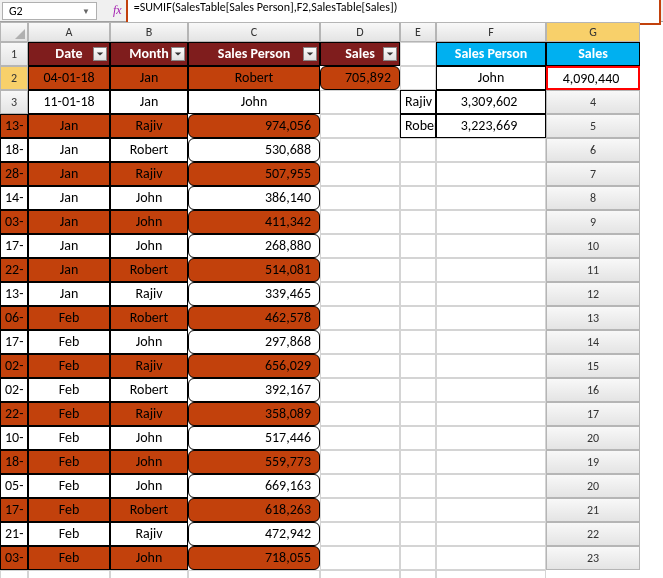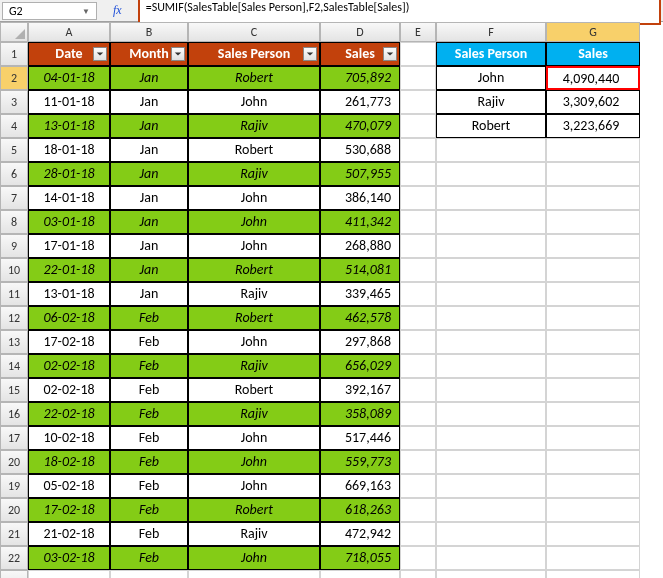--- a/index.html
+++ b/index.html
@@ -1,33 +1,33 @@
 <!DOCTYPE html>
 <html><head>
 <meta charset="utf-8">
 <style>
 * { box-sizing: border-box; margin: 0; padding: 0; }
 body { font-family: Calibri, Arial, sans-serif; font-size: 14px; background: #fff; width: 663px; }
 .name-box-row { display: flex; align-items: center; height: 22px; border-bottom: 1px solid #a0a0a0; background: #f0f0f0; }
 .name-box { width: 95px; background: #fff; border: 1px solid #b0b0b0; padding: 1px 6px; font-size: 12px; display: flex; align-items: center; justify-content: space-between; margin: 1px 2px; }
 .name-box .dd { font-size: 8px; color: #666; }
-.fx-label { font-style: italic; font-size: 12px; padding: 0 16px 0 14px; color: #1d4ed8; font-family: 'Times New Roman', serif; }
+.fx-label { font-style: italic; font-size: 12px; padding: 0 4px 0 14px; color: #a21caf; font-family: 'Times New Roman', serif; }
 .formula-bar { flex: 1; background: #fff; border: 2px solid #c2410c; padding: 1px 6px; font-size: 12px; margin: 1px 2px 1px 0; height: 28px; }
 .grid { display: grid; grid-template-columns: 28px 82px 78px 132px 80px 36px 110px 94px; border-collapse: collapse; }
 .colhdr { background: linear-gradient(#f8f8f8, #e4e4e4); border: 1px solid #b5b5b5; text-align: center; font-size: 12px; color: #333; height: 20px; line-height: 18px; }
 .colhdr.sel { background: #f8d06a; }
 .rowhdr { background: linear-gradient(#f8f8f8, #e4e4e4); border: 1px solid #b5b5b5; text-align: center; font-size: 12px; color: #333; height: 24px; line-height: 22px; }
 .rowhdr.sel { background: #f8d06a; }
 .cell { border: 1px solid #d4d4d4; height: 24px; line-height: 22px; padding: 0 4px; background: #fff; font-size: 14px; }
-.thdr { background: #c2410c; color: #fff; font-weight: bold; text-align: center; border: 1px solid #000; position: relative; }
+.thdr { background: #7f1d1d; color: #fff; font-weight: bold; text-align: center; border: 1px solid #000; position: relative; }
 .thdr .flt { position: absolute; right: 2px; top: 4px; width: 14px; height: 14px; background: linear-gradient(#fdfdfd, #e0e0e0); border: 1px solid #888; display: flex; align-items: center; justify-content: center; }
 .thdr .flt svg { width: 8px; height: 8px; }
 .tcell { border: 1px solid #000; text-align: center; }
-.tcell.num { text-align: right; padding-right: 8px; }
-.band { background: #84cc16; font-style: italic; }
+.tcell.num { text-align: right; padding-right: 8px; border-radius: 6px; }
+.band { background: #c2410c; }
 .sumhdr { background: #00b0f0; color: #fff; font-weight: bold; text-align: center; border: 1px solid #000; }
 .sumcell { border: 1px solid #000; text-align: center; }
 .sumcell.num { text-align: center; padding-right: 8px; }
 .highlight { border: 2px solid #ff0000 !important; }
 .corner { background: linear-gradient(#f8f8f8, #e4e4e4); border: 1px solid #b5b5b5; height: 20px; position: relative; }
 .corner::after { content: ""; position: absolute; right: 2px; bottom: 2px; border-style: solid; border-width: 0 0 10px 10px; border-color: transparent transparent #b0b0b0 transparent; }
 </style>
 </head>
 <body>
 
@@ -80,29 +80,28 @@
     <div class="cell tcell band">Jan</div>
     <div class="cell tcell band">Robert</div>
     <div class="cell tcell band num">705,892</div>
     <div class="cell"></div>
     <div class="cell sumcell">John</div>
     <div class="cell sumcell num highlight">4,090,440</div>
     <div class="rowhdr">3</div>
     <div class="cell tcell">11-01-18</div>
     <div class="cell tcell">Jan</div>
     <div class="cell tcell">John</div>
-    <div class="cell tcell num">261,773</div>
     <div class="cell"></div>
     <div class="cell sumcell">Rajiv</div>
     <div class="cell sumcell num">3,309,602</div>
     <div class="rowhdr">4</div>
     <div class="cell tcell band">13-01-18</div>
     <div class="cell tcell band">Jan</div>
     <div class="cell tcell band">Rajiv</div>
-    <div class="cell tcell band num">470,079</div>
+    <div class="cell tcell band num">974,056</div>
     <div class="cell"></div>
     <div class="cell sumcell">Robert</div>
     <div class="cell sumcell num">3,223,669</div>
     <div class="rowhdr">5</div>
     <div class="cell tcell">18-01-18</div>
     <div class="cell tcell">Jan</div>
     <div class="cell tcell">Robert</div>
     <div class="cell tcell num">530,688</div>
     <div class="cell"></div>
     <div class="cell"></div>

